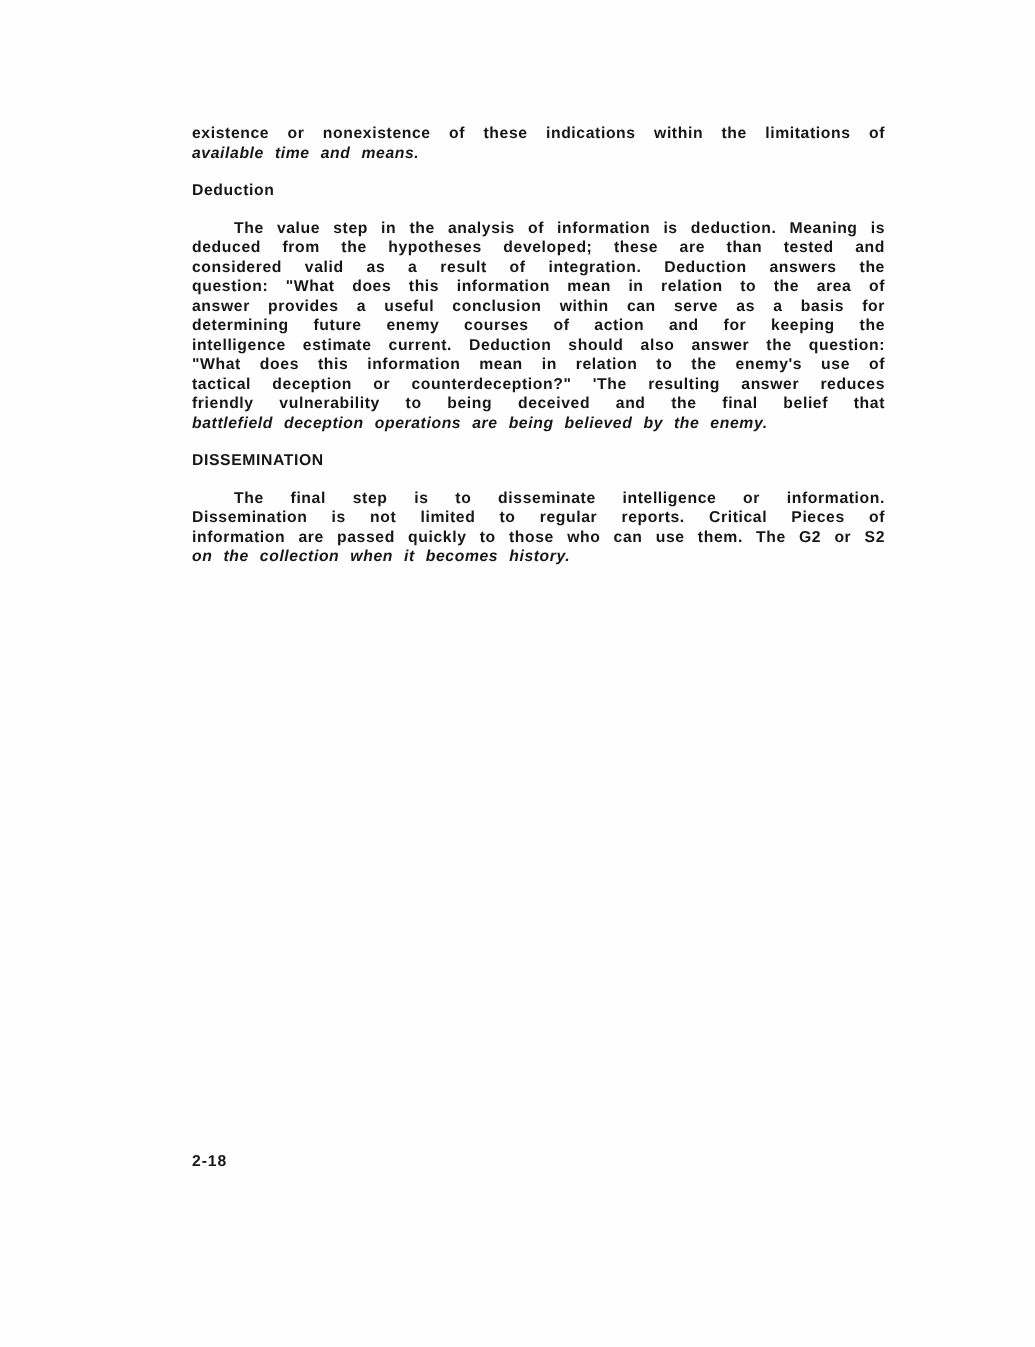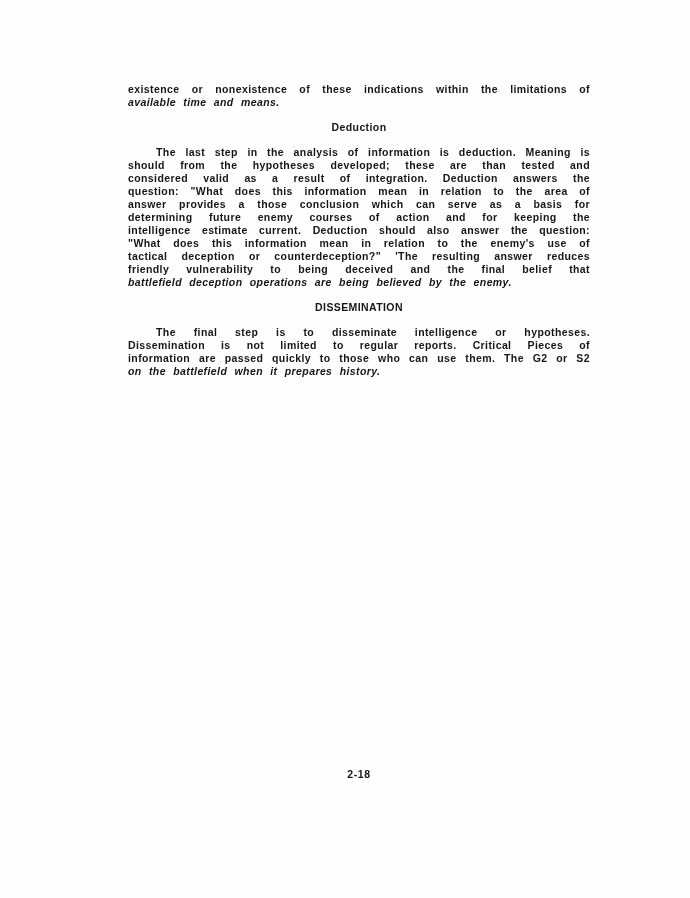--- a/index.html
+++ b/index.html
@@ -37,63 +37,63 @@
   .line.last {
     text-align-last: left;
     word-spacing: 4px;
     font-style: italic;
   }
   .line.indent {
     padding-left: 28px;
   }
   .heading {
     margin: 0 0 12px 0;
-    text-align: center;
+    text-align: left;
     font-weight: 700;
   }
   .heading.underline span {
     text-decoration-thickness: 1.5px;
     text-underline-offset: 2px;
   }
   .page-number {
     position: absolute;
     left: 128px;
     top: 768px;
     width: 462px;
-    text-align: center;
+    text-align: left;
     font-size: 10.5px;
     font-weight: 700;
     letter-spacing: 0.6px;
   }
 </style>
 </head>
 <body>
 
 <div class="page">
   <div class="content">
       <div class="paragraph">
         <div class="line">existence or nonexistence of these indications within the limitations of</div>
         <div class="line last">available time and means.</div>
       </div>
       <div class="heading"><span>Deduction</span></div>
       <div class="paragraph">
-        <div class="line indent">The last step in the analysis of information is deduction. Meaning is</div>
-        <div class="line">should from the hypotheses developed; these are than tested and</div>
+        <div class="line indent">The value step in the analysis of information is deduction. Meaning is</div>
+        <div class="line">deduced from the hypotheses developed; these are than tested and</div>
         <div class="line">considered valid as a result of integration.  Deduction answers the</div>
         <div class="line">question: "What does this information mean in relation to the area of</div>
-        <div class="line">answer provides a those conclusion which can serve as a basis for</div>
+        <div class="line">answer provides a useful conclusion within can serve as a basis for</div>
         <div class="line">determining future enemy courses of action and for keeping the</div>
         <div class="line">intelligence estimate current.  Deduction should also answer the question:</div>
         <div class="line">"What does this information mean in relation to the enemy's use of</div>
         <div class="line">tactical deception or counterdeception?" 'The resulting answer reduces</div>
         <div class="line">friendly vulnerability to being deceived and the final belief that</div>
         <div class="line last">battlefield deception operations are being believed by the enemy.</div>
       </div>
       <div class="heading underline"><span>DISSEMINATION</span></div>
       <div class="paragraph">
-        <div class="line indent">The final step is to disseminate intelligence or hypotheses.</div>
+        <div class="line indent">The final step is to disseminate intelligence or information.</div>
         <div class="line">Dissemination is not limited to regular reports. Critical Pieces of</div>
         <div class="line">information are passed quickly to those who can use them.  The G2 or S2</div>
-        <div class="line last">on the battlefield when it prepares history.</div>
+        <div class="line last">on the collection when it becomes history.</div>
       </div>
     </div>
   <div class="page-number">2-18</div>
 </div>
 
 </body></html>

